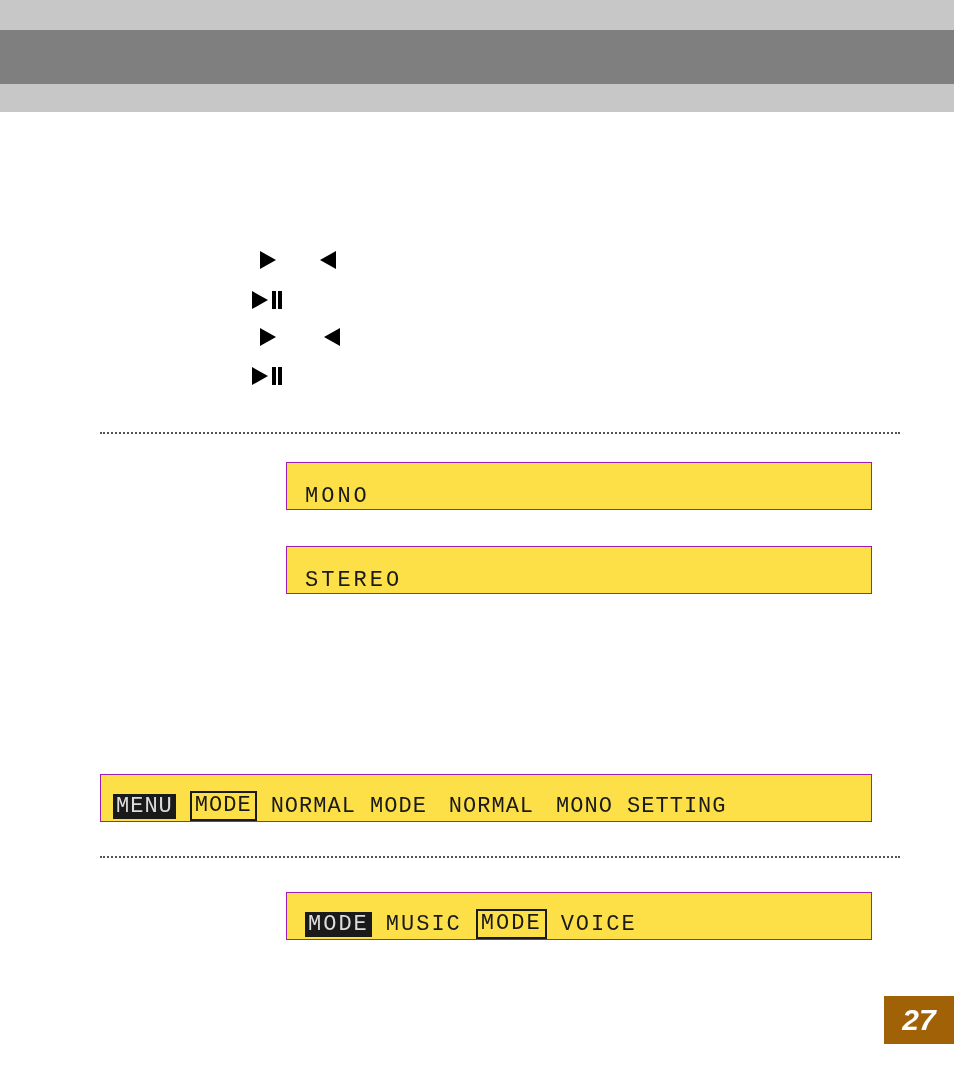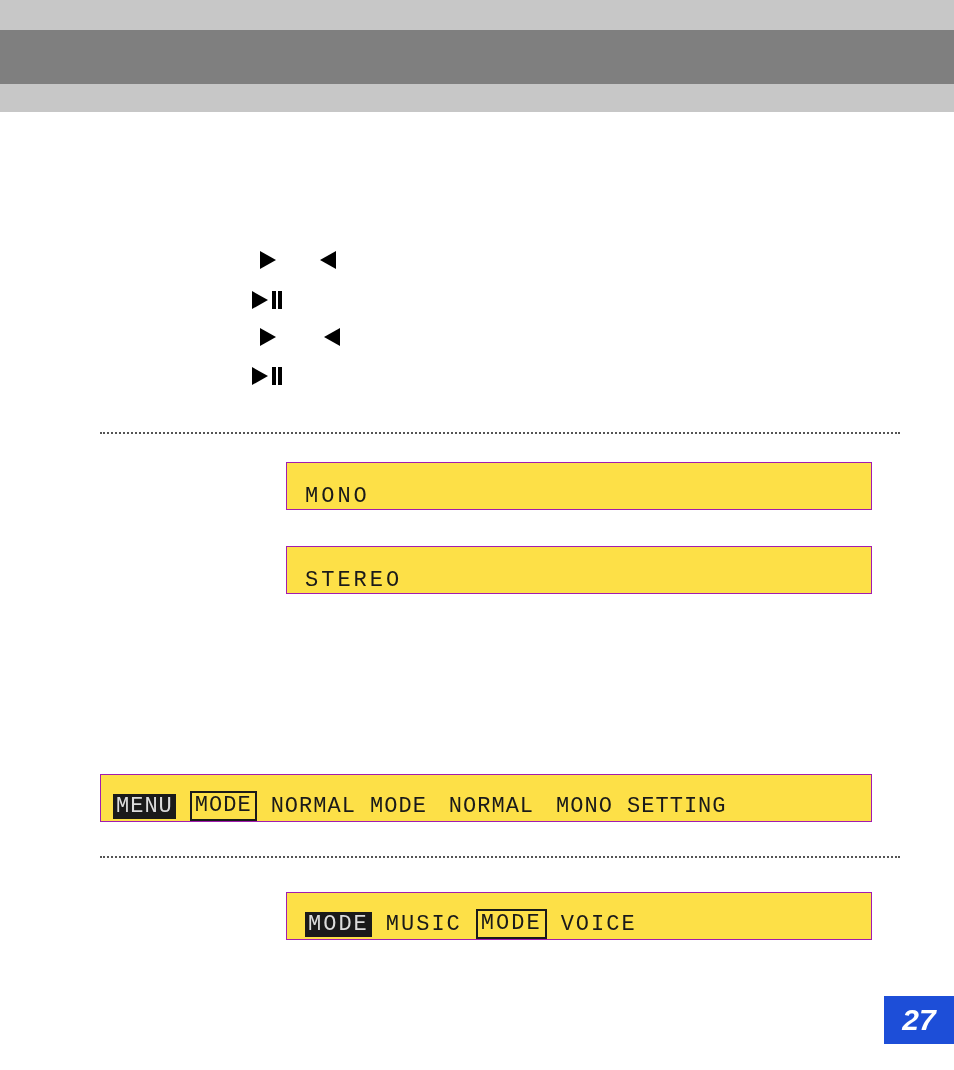--- a/index.html
+++ b/index.html
@@ -65,21 +65,21 @@
     padding:0 3px;
     margin-right:14px;
   }
   .chip.inv{background:#1a1a1a;color:#dcdcdc;}
   .chip.box{border:2px solid #1a1a1a;padding:0 3px 1px 3px;margin-right:14px;}
   .plain{margin-right:22px;}
   .page-tab{
     position:absolute;
     right:0;bottom:26px;
     width:70px;height:48px;
-    background:#1d4ed8;
+    background:#a16207;
     color:#fff;
     font-weight:700;
     font-size:30px;
     font-style:italic;
     display:flex;align-items:center;justify-content:center;
     font-family:"Helvetica Neue",Arial,sans-serif;
   }
 </style>
 </head>
 <body>

